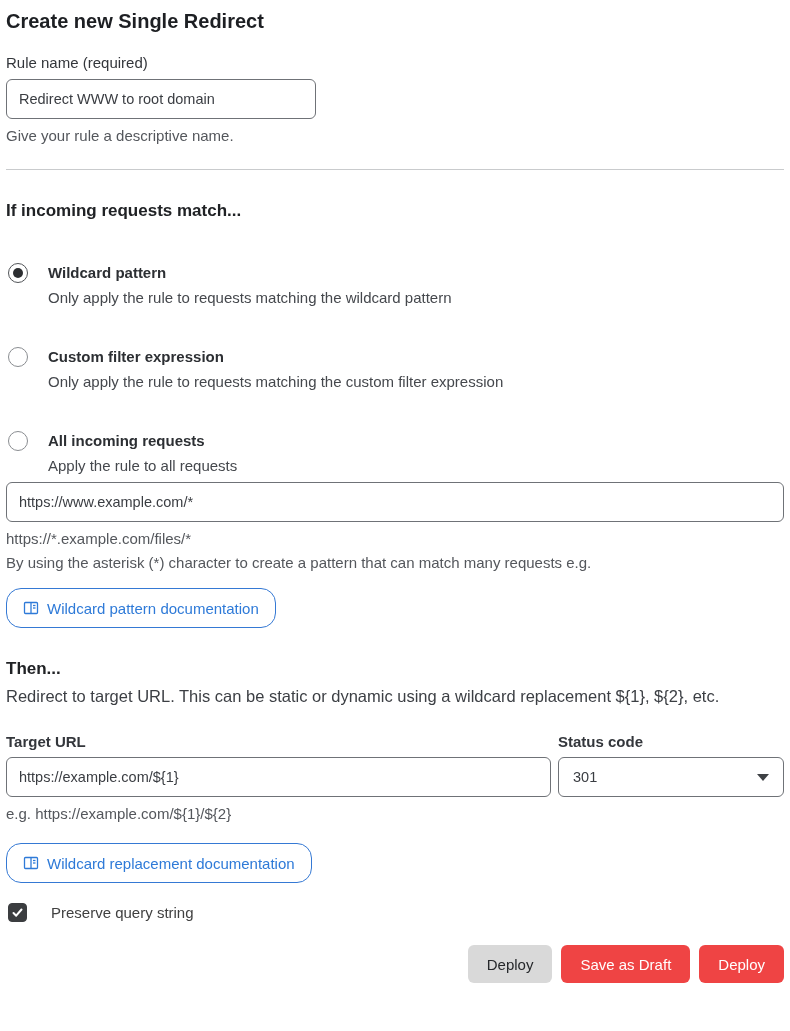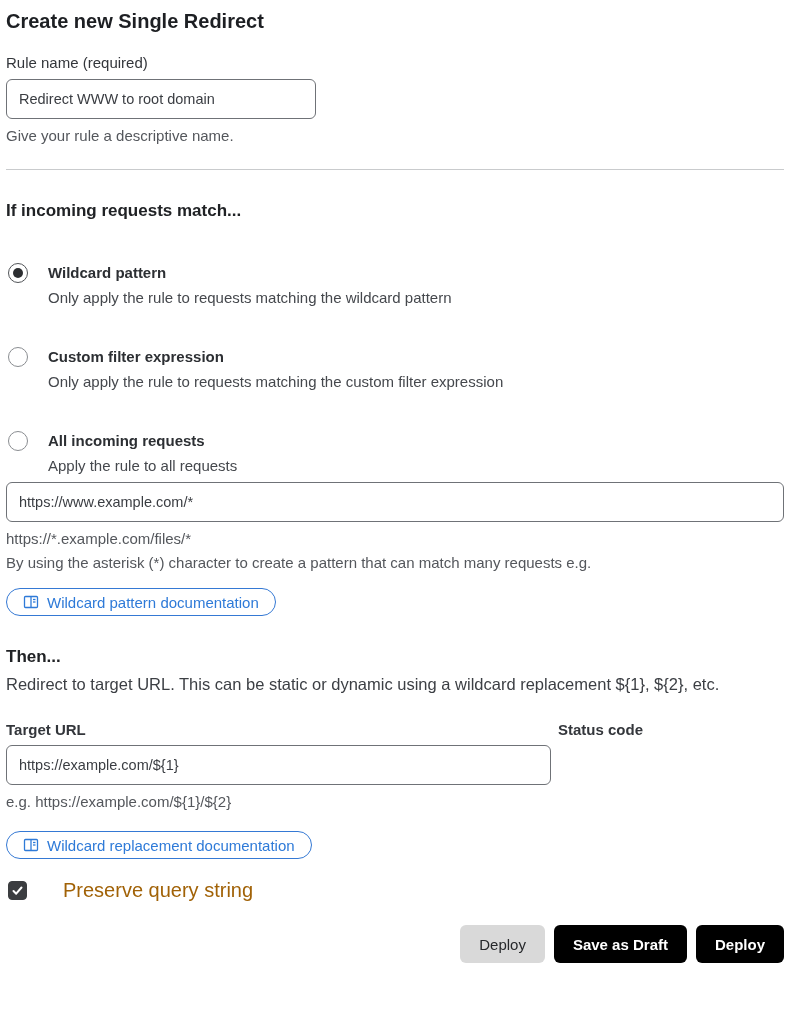--- a/index.html
+++ b/index.html
@@ -102,21 +102,21 @@
     line-height: 20px;
     color: #45484d;
     margin-top: 5px;
   }
 
   
   .doc-button {
     display: inline-flex;
     align-items: center;
     gap: 8px;
-    height: 28px;
+    height: 40px;
     padding: 0 16px;
     border: 1px solid #3579d4;
     border-radius: 15px;
     background: #fff;
     color: #2e7ad8;
     font-family: "Liberation Sans", "DejaVu Sans", sans-serif;
     font-size: 15px;
     cursor: pointer;
     margin-top: 13px;
   }
@@ -169,43 +169,43 @@
     flex: 0 0 19px;
     display: flex;
     align-items: center;
     justify-content: center;
     cursor: pointer;
   }
   .checkbox svg { display: none; }
   .checkbox.checked { background: #3b3d40; border-color: #3b3d40; }
   .checkbox.checked svg { display: block; }
   .checkbox-label {
-    margin-left: 36px;
-    font-size: 20px;
-    color: #a16207;
+    margin-left: 24px;
+    font-size: 15px;
+    color: #404040;
   }
 
   
   .footer {
     display: flex;
     justify-content: flex-end;
     gap: 9px;
     margin-top: 23px;
   }
   .btn {
     height: 38px;
     border: none;
     border-radius: 6px;
     font-family: "Liberation Sans", "DejaVu Sans", sans-serif;
     font-size: 15px;
     cursor: pointer;
     padding: 0 19px;
   }
   .btn-cancel { background: #d9d9d9; color: #26282b; }
-  .btn-primary { background: #000000; color: #ffffff; font-weight: bold; }
+  .btn-primary { background: #ef4444; color: #ffffff; }
 </style>
 </head>
 <body>
 
 <div class="container">
 
   <h1 class="page-title">Create new Single Redirect</h1>
 
   <label class="field-label">Rule name (required)</label>
   <input class="text-input rule-name-input" type="text" value="Redirect WWW to root domain" style="">
@@ -261,20 +261,24 @@
 
   <p class="then-paragraph">Redirect to target URL. This can be static or dynamic using a wildcard replacement ${1}, ${2}, etc.</p>
 
   <div class="target-labels">
     <div class="t-label">Target URL</div>
     <div class="s-label">Status code</div>
   </div>
 
   <div class="target-row">
     <input class="text-input target-input" type="text" value="https://example.com/${1}" style="">
+    <div class="status-select">
+      <span>301</span>
+      <span class="caret-down"></span>
+    </div>
   </div>
 
   <div class="helper-text">e.g. https://example.com/${1}/${2}</div>
 
   <button class="doc-button second">
     <span>
       <svg width="16" height="16" viewBox="0 0 16 16" fill="none" stroke="#2e7ad8" stroke-width="1.3">
         <rect x="1.5" y="2.5" width="13" height="11" rx="1"></rect>
         <line x1="8" y1="2.5" x2="8" y2="13.5"></line>
         <line x1="10" y1="5.5" x2="12.5" y2="5.5"></line>

